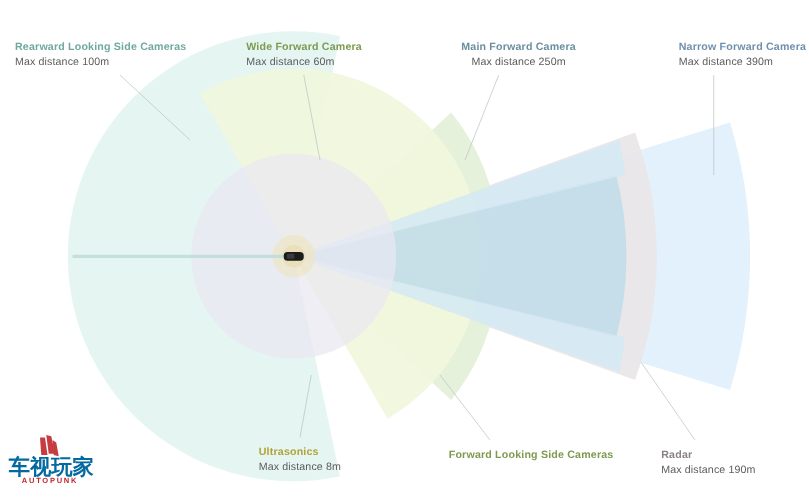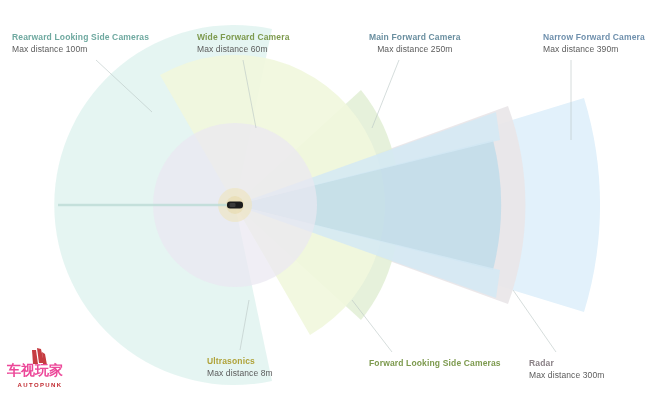--- a/index.html
+++ b/index.html
@@ -12,27 +12,27 @@
 
   .label{position:absolute;white-space:nowrap;}
   .label .title{font-size:8.5px;font-weight:bold;letter-spacing:.15px;line-height:12px;}
   .label .sub{font-size:8.5px;color:#5c5c5c;line-height:12px;letter-spacing:.1px;}
 
   .lbl-rear   {left:12px;  top:31px;}
   .lbl-wide   {left:197px; top:31px;}
   .lbl-main   {left:369px; top:31px;text-align:center;}
   .lbl-narrow {left:543px; top:31px;}
   .lbl-ultra  {left:207px; top:355px;}
-  .lbl-fwdside{left:369px; top:357px;}
+  .lbl-fwdside{left:359px; top:357px;}
   .lbl-radar  {left:529px; top:357px;}
 
   #logo{position:absolute;left:4px;top:344px;width:72px;height:52px;}
   .logo-cn{
     font-family:"DejaVu Sans",sans-serif;
-    font-size:14px;font-weight:bold;color:#ec4899;
+    font-size:17px;font-weight:bold;color:#0369a1;
     letter-spacing:0px;
   }
   .logo-en{
     font-family:"Liberation Sans",sans-serif;
     font-size:6px;font-weight:bold;color:#c0272d;
     letter-spacing:1.4px;text-align:center;
   }
 </style>
 </head>
 <body>
@@ -104,21 +104,21 @@
   <div class="title" style="color:#b0a33a">Ultrasonics</div>
   <div class="sub">Max distance 8m</div>
 </div>
 
 <div class="label lbl-fwdside">
   <div class="title" style="color:#7d9a4e">Forward Looking Side Cameras</div>
 </div>
 
 <div class="label lbl-radar">
   <div class="title" style="color:#8a8186">Radar</div>
-  <div class="sub">Max distance 300m</div>
+  <div class="sub">Max distance 190m</div>
 </div>
 
 <div id="logo">
   <svg viewBox="0 0 72 52" width="72" height="52">
     <g fill="#c0272d" opacity="0.9">
       <polygon points="28,6 32,6 34,20 29,20"></polygon>
       <polygon points="33,4 37,5 40,19 35,19"></polygon>
       <polygon points="38,8 41,10 43,21 39,20"></polygon>
     </g>
     <rect x="3" y="19" width="66" height="17" fill="none"></rect>

